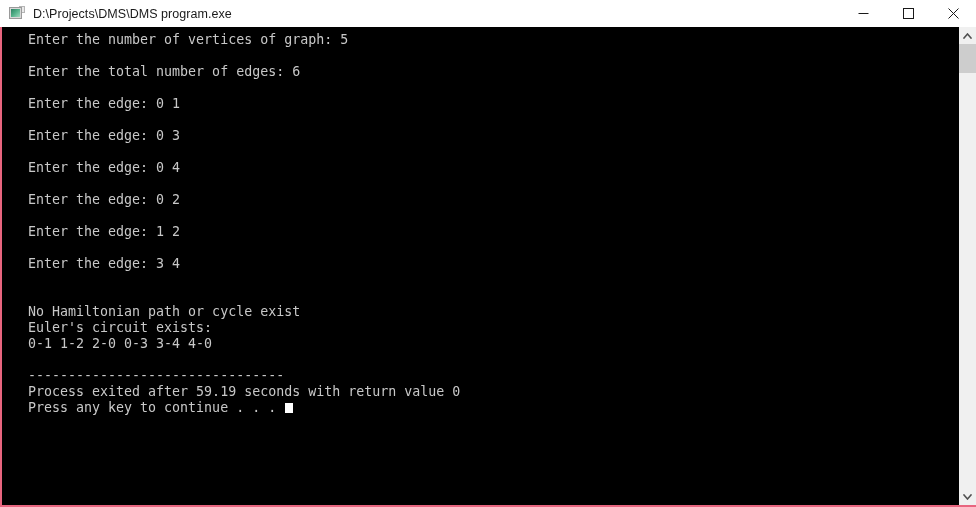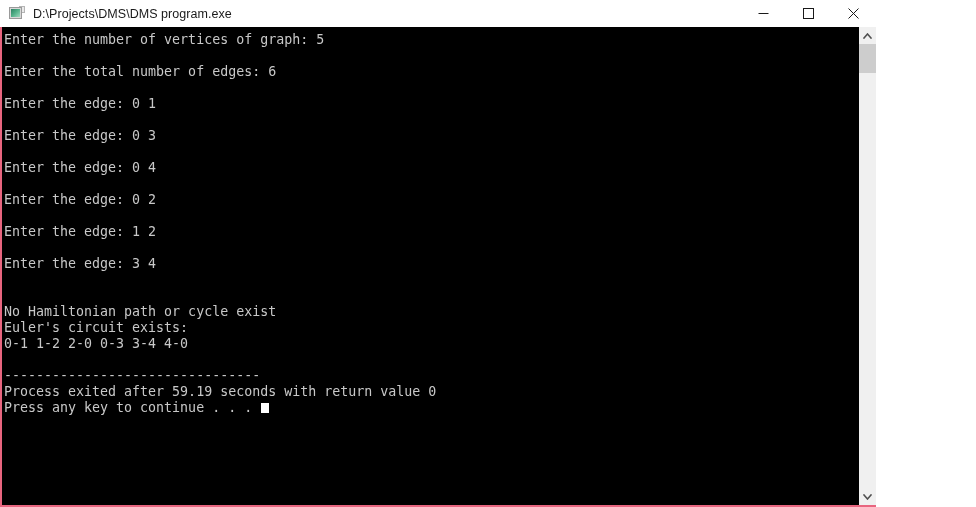--- a/index.html
+++ b/index.html
@@ -10,21 +10,21 @@
   body {
     width: 976px;
     height: 507px;
     overflow: hidden;
     font-family: "Liberation Sans", sans-serif;
   }
 
   
   .window {
     position: relative;
-    width: 876px;
+    width: 976px;
     height: 507px;
     background: #ffffff;
     box-sizing: border-box;
     display: flex;
     flex-direction: column;
   }
 
   
   .titlebar {
     height: 27px;
@@ -91,20 +91,21 @@
   .client {
     flex: 1 1 auto;
     position: relative;
     background: #000000;
     border-left: 2px solid #e8657f;
     border-bottom: 2px solid #e8657f;
     border-right: 0;
     box-sizing: border-box;
     display: flex;
     overflow: hidden;
+    padding-left: 24px;
   }
 
   .console {
     flex: 1 1 auto;
     position: relative;
     background: #000000;
     overflow: hidden;
     padding: 0;
   }
 

